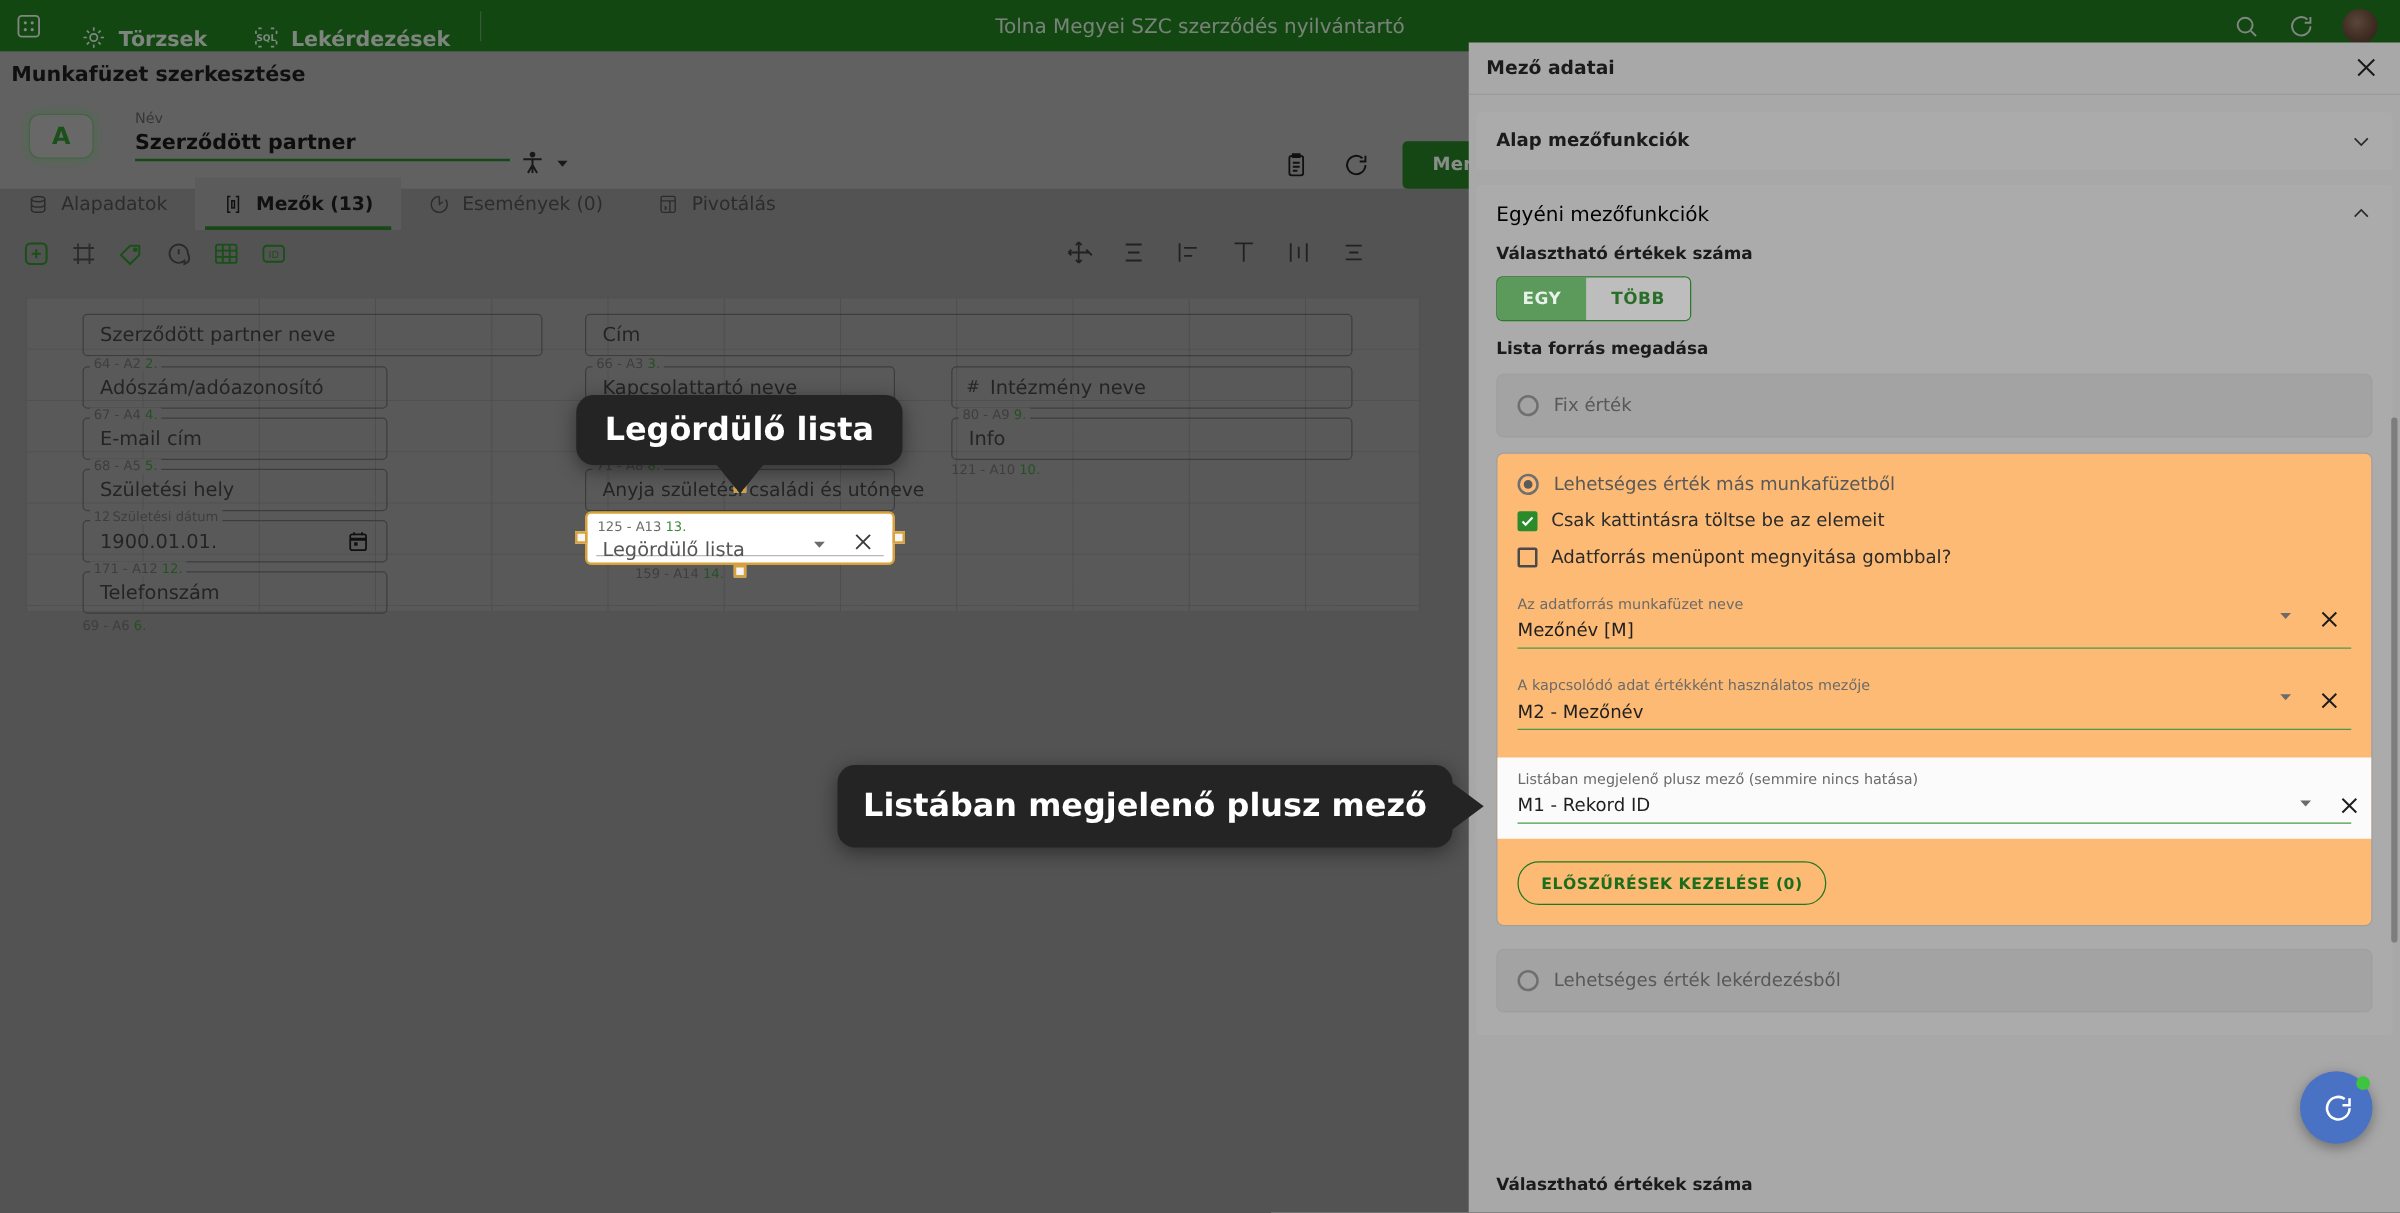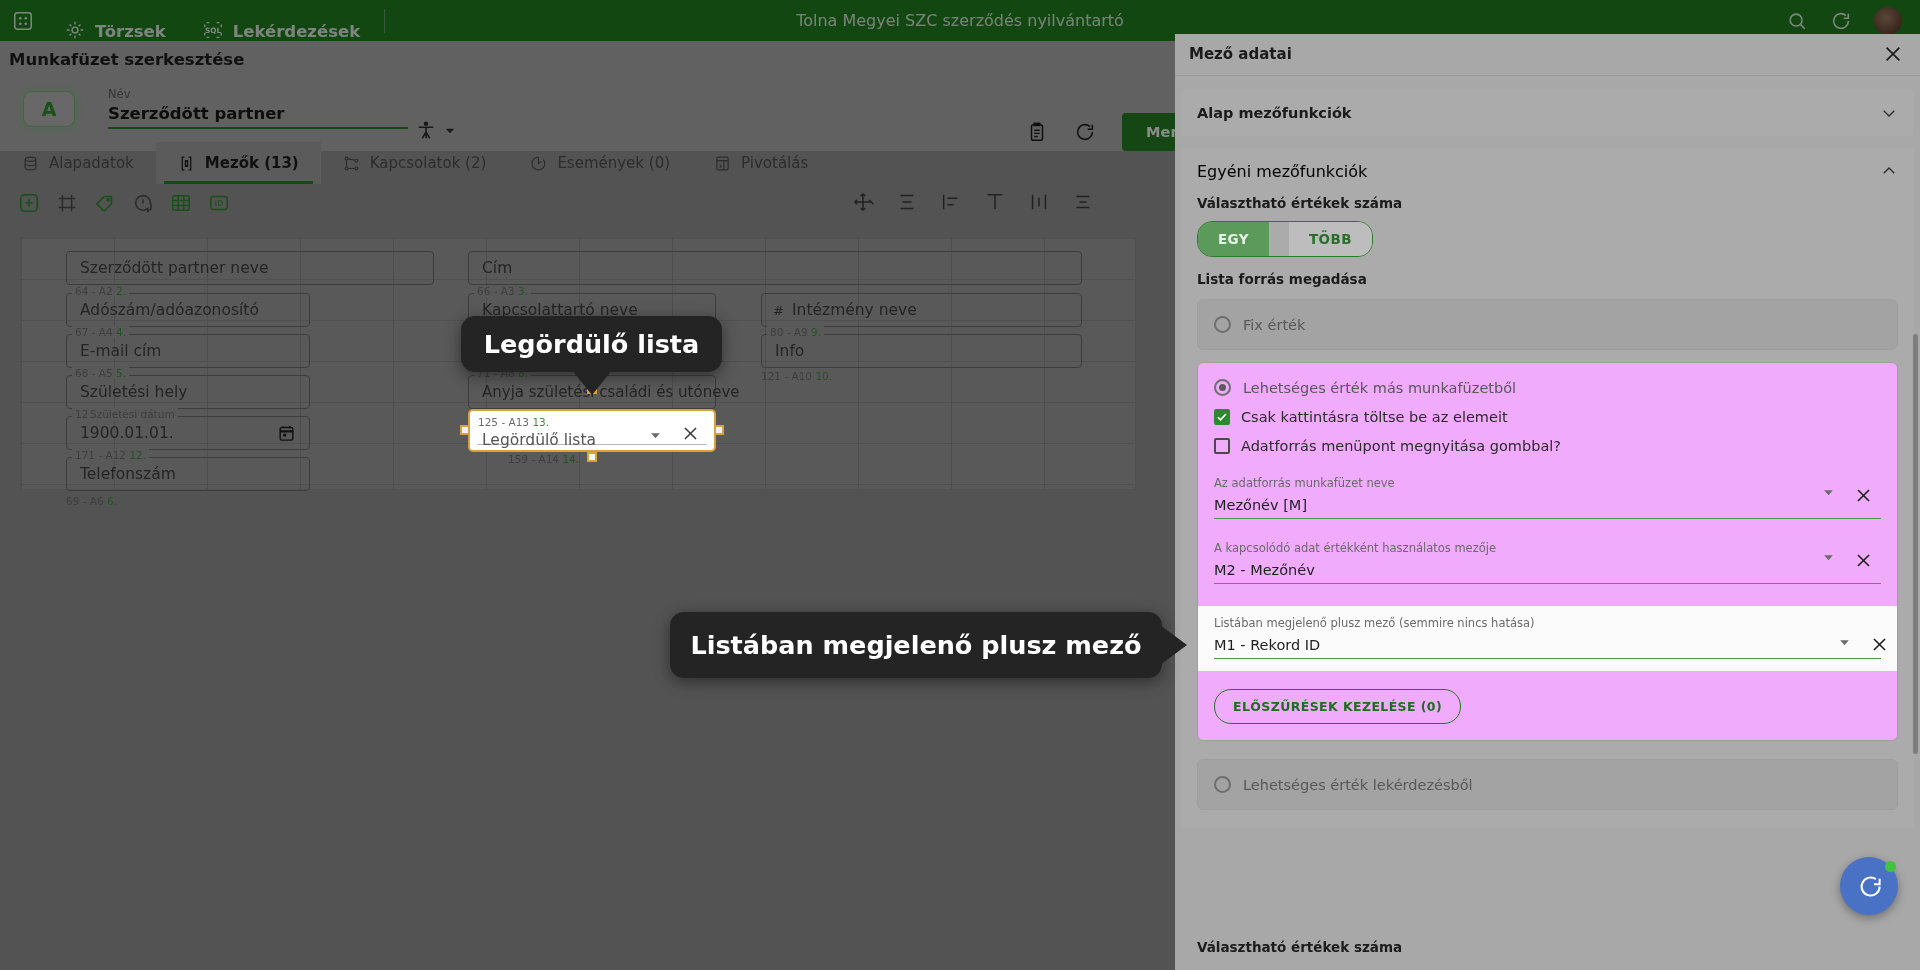--- a/index.html
+++ b/index.html
@@ -121,26 +121,26 @@
     background:#a8a8a8; z-index:50; overflow:hidden;
   }
   .panel-head { position:relative; height:42px; border-bottom:1px solid #9a9a9a; }
   .panel-title { position:absolute; left:14px; top:11px; font-size:15px; font-weight:700; color:#1b1b1b; }
   .panel-close { position:absolute; right:16px; top:9px; cursor:pointer; }
   .accordion { margin:14px 6px 0 6px; background:#ababab; border-radius:3px; padding:14px 16px;
                display:flex; align-items:center; justify-content:space-between; }
   .accordion .acc-t { font-size:14.5px; font-weight:700; color:#1b1b1b; }
   .sec { margin:12px 6px 0 6px; background:#ababab; border-radius:3px; padding:14px 16px 18px 16px; }
   .sec-lbl { font-size:13.5px; font-weight:700; color:#1b1b1b; margin:14px 0 10px 0; }
-  .toggle { display:inline-flex; border:1.5px solid #2a7a2a; border-radius:15px; overflow:hidden; }
+  .toggle { display:inline-flex; border:1.5px solid #2a7a2a; border-radius:5px; overflow:hidden; }
   .toggle span { padding:9px 20px; font-size:13.5px; font-weight:700; letter-spacing:.4px; cursor:pointer; }
   .toggle .on { background:#5b9a5b; color:#e8f2e8; }
-  .toggle .off { background:#bdbdbd; color:#2a6e2a;margin-left:20px; }
+  .toggle .off { background:#bdbdbd; color:#2a6e2a; }
   .card { border:1px solid #9f9f9f; border-radius:6px; background:#a3a3a3; padding:16px; margin-top:12px; }
-  .card.active { background:#f0abfc; }
+  .card.active { background:#fdba74; }
   .radio-row { display:flex; align-items:center; gap:12px; }
   .radio { width:17px; height:17px; border-radius:50%; border:2px solid #6f6f6f; position:relative; flex:0 0 auto; }
   .radio.sel::after { content:""; position:absolute; inset:3px; border-radius:50%; background:#5b5b5b; }
   .radio-lbl { font-size:14.5px; color:#585858; }
   .chk-row { display:flex; align-items:center; gap:11px; margin-top:13px; }
   .chk { width:16px; height:16px; border:2px solid #4a4a4a; border-radius:2px; flex:0 0 auto; background:transparent; }
   .chk.on { background:#2b8a2b; border-color:#2b8a2b; display:flex; align-items:center; justify-content:center; }
   .chk-lbl { font-size:14.5px; color:#2b2b2b; }
   .sel-group { margin-top:22px; position:relative; }
   .sel-group.highlight { background:#fbfbfb; margin:22px -16px 0 -16px; padding:10px 16px 12px 16px; }
@@ -282,32 +282,20 @@
         <svg viewBox="0 0 24 24" fill="none" stroke="#1c1c1c" stroke-width="1.7">
             <path d="M9 3H6v18h3M15 3h3v18h-3"></path>
             <rect x="10.5" y="8" width="3" height="8"></rect>
           </svg>
         </span>
       <span>Mezők (13)</span>
     </div>
     <div class="tab">
       <span class="ico" style="width:17px;height:17px;">
         <svg viewBox="0 0 24 24" fill="none" stroke="#4d4d4d" stroke-width="1.6">
-            <circle cx="5" cy="5" r="2"></circle>
-            <circle cx="19" cy="8" r="2"></circle>
-        <circle cx="5" cy="19" r="2"></circle>
-            <circle cx="19" cy="19" r="2"></circle>
-            <path d="M5 7v10M7 5.5l10 1.8M7 19h10"></path>
-          </svg>
-        </span>
-      <span>Kapcsolatok (2)</span>
-    </div>
-    <div class="tab">
-      <span class="ico" style="width:17px;height:17px;">
-        <svg viewBox="0 0 24 24" fill="none" stroke="#4d4d4d" stroke-width="1.6">
             <path d="M12 3a9 9 0 1 0 7 3.5"></path>
             <path d="M12 3v9l4-3"></path>
           </svg>
         </span>
       <span>Események (0)</span>
     </div>
     <div class="tab">
       <span class="ico" style="width:17px;height:17px;">
         <svg viewBox="0 0 24 24" fill="none" stroke="#4d4d4d" stroke-width="1.6">
             <rect x="4" y="3" width="16" height="18" rx="2"></rect>

